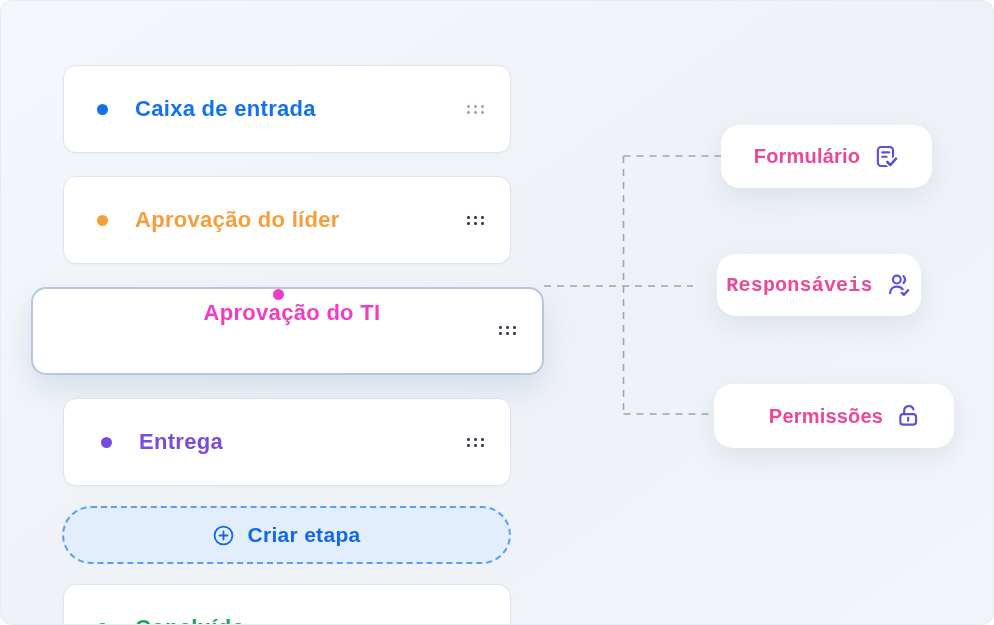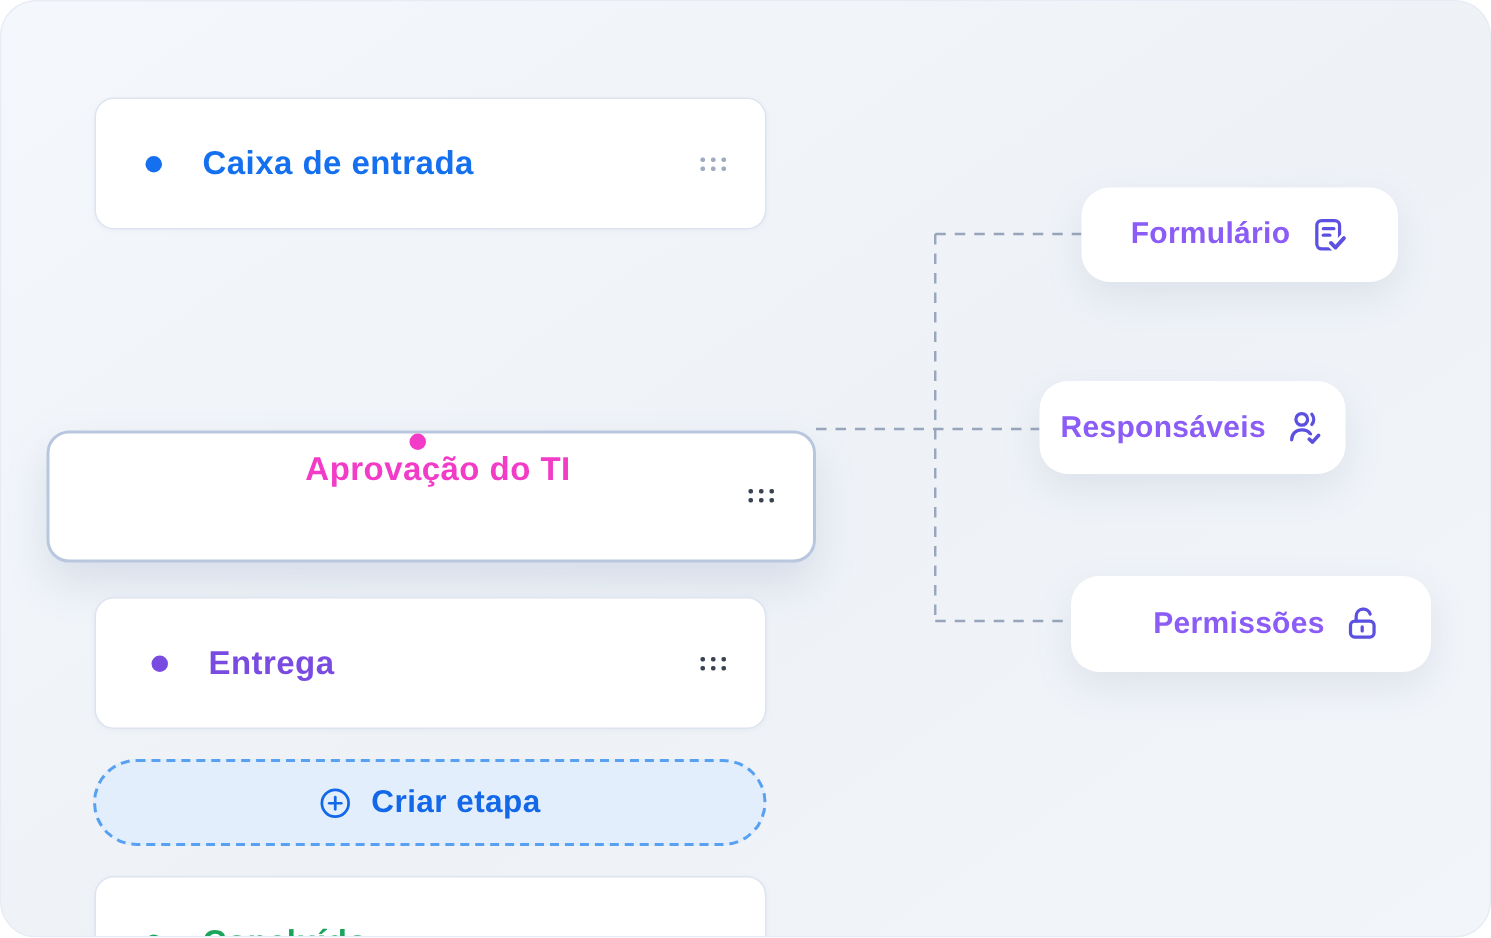--- a/index.html
+++ b/index.html
@@ -1,18 +1,18 @@
 <!DOCTYPE html>
 <html><head>
 <meta charset="utf-8">
 <style>
   html,body{margin:0;padding:0;background:#ffffff;}
   #app{
     position:relative;width:994px;height:625px;margin:0 auto;
-    border-radius:24px;border:1px solid #e7ebf3;overflow:hidden;
+    border-radius:12px;border:1px solid #e7ebf3;overflow:hidden;
     background:linear-gradient(145deg,#f4f7fb 0%,#eef2f7 55%,#f2f5f9 100%);
     font-family:"Liberation Sans",sans-serif;
     box-sizing:border-box;
   }
   
   #connector{position:absolute;left:0;top:0;z-index:1;}
   #connector line{stroke:var(--c,#98a5ba);stroke-width:1.6;stroke-dasharray:7 6;}
   
   .stage-card{
     position:absolute;left:62px;width:448px;height:88px;z-index:2;
@@ -44,23 +44,23 @@
   }
   .create-label{font-size:21px;font-weight:700;color:var(--c,#1268e9);letter-spacing:.3px;}
   .plus-icon{width:23px;height:23px;color:var(--c,#1268e9);flex:none;}
   
   .opt-card{
     position:absolute;z-index:2;background:#ffffff;border-radius:19px;
     box-shadow:0 10px 24px rgba(130,145,175,.16);
     display:flex;align-items:center;justify-content:center;gap:13px;cursor:pointer;
   }
   #opt-form{left:720px;top:124px;width:211px;height:63px;}
-  #opt-resp{left:692px;top:253px;width:204px;height:62px;}
+  #opt-resp{left:716px;top:253px;width:204px;height:62px;font-family:Liberation Mono, monospace;}
   #opt-perm{left:713px;top:383px;width:217px;height:64px;padding-left:23px;}
-  .opt-label{font-size:20px;font-weight:700;color:#8b5cf6;letter-spacing:.2px;white-space:nowrap;}
+  .opt-label{font-size:20px;font-weight:700;color:#ec4899;letter-spacing:.2px;white-space:nowrap;}
   .opt-icon{width:26px;height:26px;color:var(--c,#5b50e0);flex:none;}
   svg{display:block;}
 </style>
 </head>
 <body>
 
 <div id="app">
 
   <svg id="connector" width="994" height="625" viewBox="0 0 994 625" style="--c: #98a5ba;">
     <line x1="543" y1="285" x2="692" y2="285"></line>
@@ -75,20 +75,32 @@
     <span class="handle light">
         <i></i>
         <i></i>
         <i></i>
         <i></i>
         <i></i>
         <i></i>
       </span>
   </div>
 
+  <div class="stage-card" id="card-lider" style="--c: #f79d3c;">
+    <span class="dot"></span>
+    <span class="stage-label">Aprovação do líder</span>
+    <span class="handle">
+        <i></i>
+        <i></i>
+        <i></i>
+        <i></i>
+        <i></i>
+        <i></i>
+      </span>
+  </div>
 
   <div class="stage-card" id="card-ti" style="--c: #f23cc8;">
     <span class="dot"></span>
     <span class="stage-label">Aprovação do TI</span>
     <span class="handle">
         <i></i>
         <i></i>
         <i></i>
         <i></i>
         <i></i>

